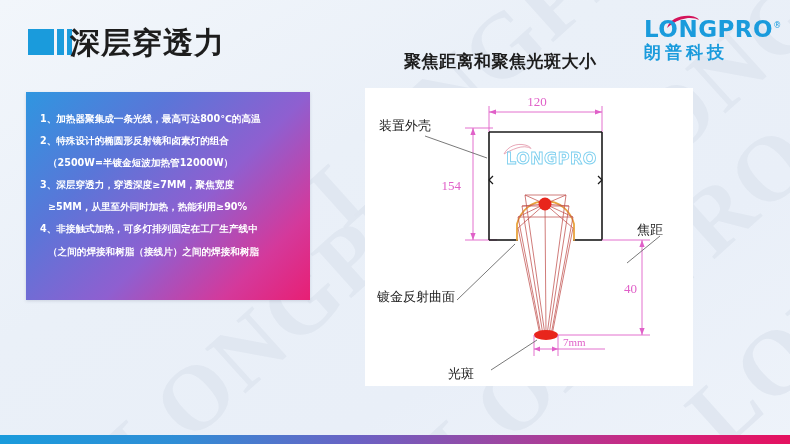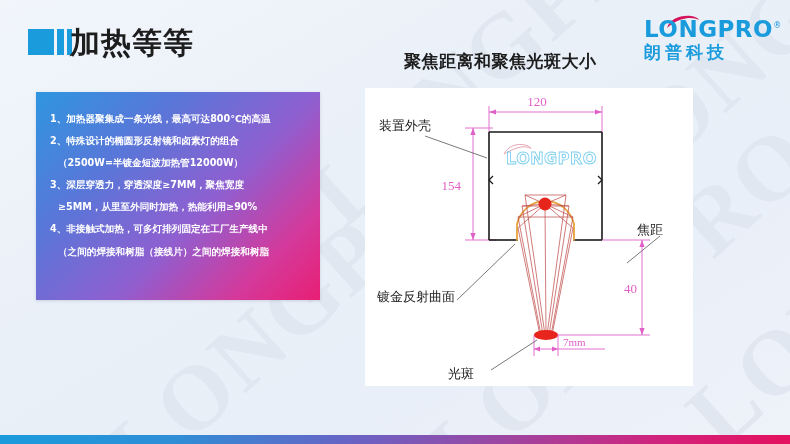--- a/index.html
+++ b/index.html
@@ -54,21 +54,21 @@
     position:relative;
   }
   .brand .reg{font-size:8px;vertical-align:super;font-weight:normal;}
   .brand .cn{
     margin-top:3px;font-size:17px;font-weight:bold;color:#1a9bdc;letter-spacing:4px;
     font-family:Liberation Sans, sans-serif;line-height:1;
   }
 
   
   .feature-box{
-    position:absolute;left:36px;top:92px;width:284px;height:208px;
+    position:absolute;left:26px;top:92px;width:284px;height:208px;
     background:linear-gradient(135deg,#2f96e0 0%,#5a76d8 30%,#8f5fd0 58%,#d4399b 82%,#e81f74 100%);
     box-shadow:0 1px 3px rgba(60,70,110,.18);
   }
   .feature-list{
     margin:0;padding:22px 12px 0 14px;list-style:none;
     color:#ffffff;
     font-family:"DejaVu Sans","Liberation Sans",sans-serif;
     font-size:9.6px;font-weight:bold;line-height:1;
   }
   .feature-list li{margin-bottom:12.5px;white-space:nowrap;}
@@ -106,21 +106,21 @@
   <div class="wm wm2">LONGPRO</div>
   <div class="wm wm3">LONGPRO</div>
   <div class="wm wm4">LONGPRO</div>
   <div class="wm wm5">LONGPRO</div>
 
   <div class="hdr-mark">
     <i class="b1"></i>
       <i class="b2"></i>
       <i class="b3"></i>
   </div>
-  <div class="page-title">加热等等</div>
+  <div class="page-title">深层穿透力</div>
 
   <div class="brand">
     <svg class="swoosh" width="34" height="14" viewBox="0 0 34 14">
       <path d="M1 13 C4 4 14 0 25 1 C29 1.4 32 3 33 5 C29 2.6 22 2 15 4.6 C9 6.8 4 10 1 13 Z" fill="#d4145a"></path>
     </svg>
     <div class="en"><span>LONGPRO</span><span class="reg">®</span></div>
     <div class="cn">朗普科技</div>
   </div>
 
   <div class="feature-box">

